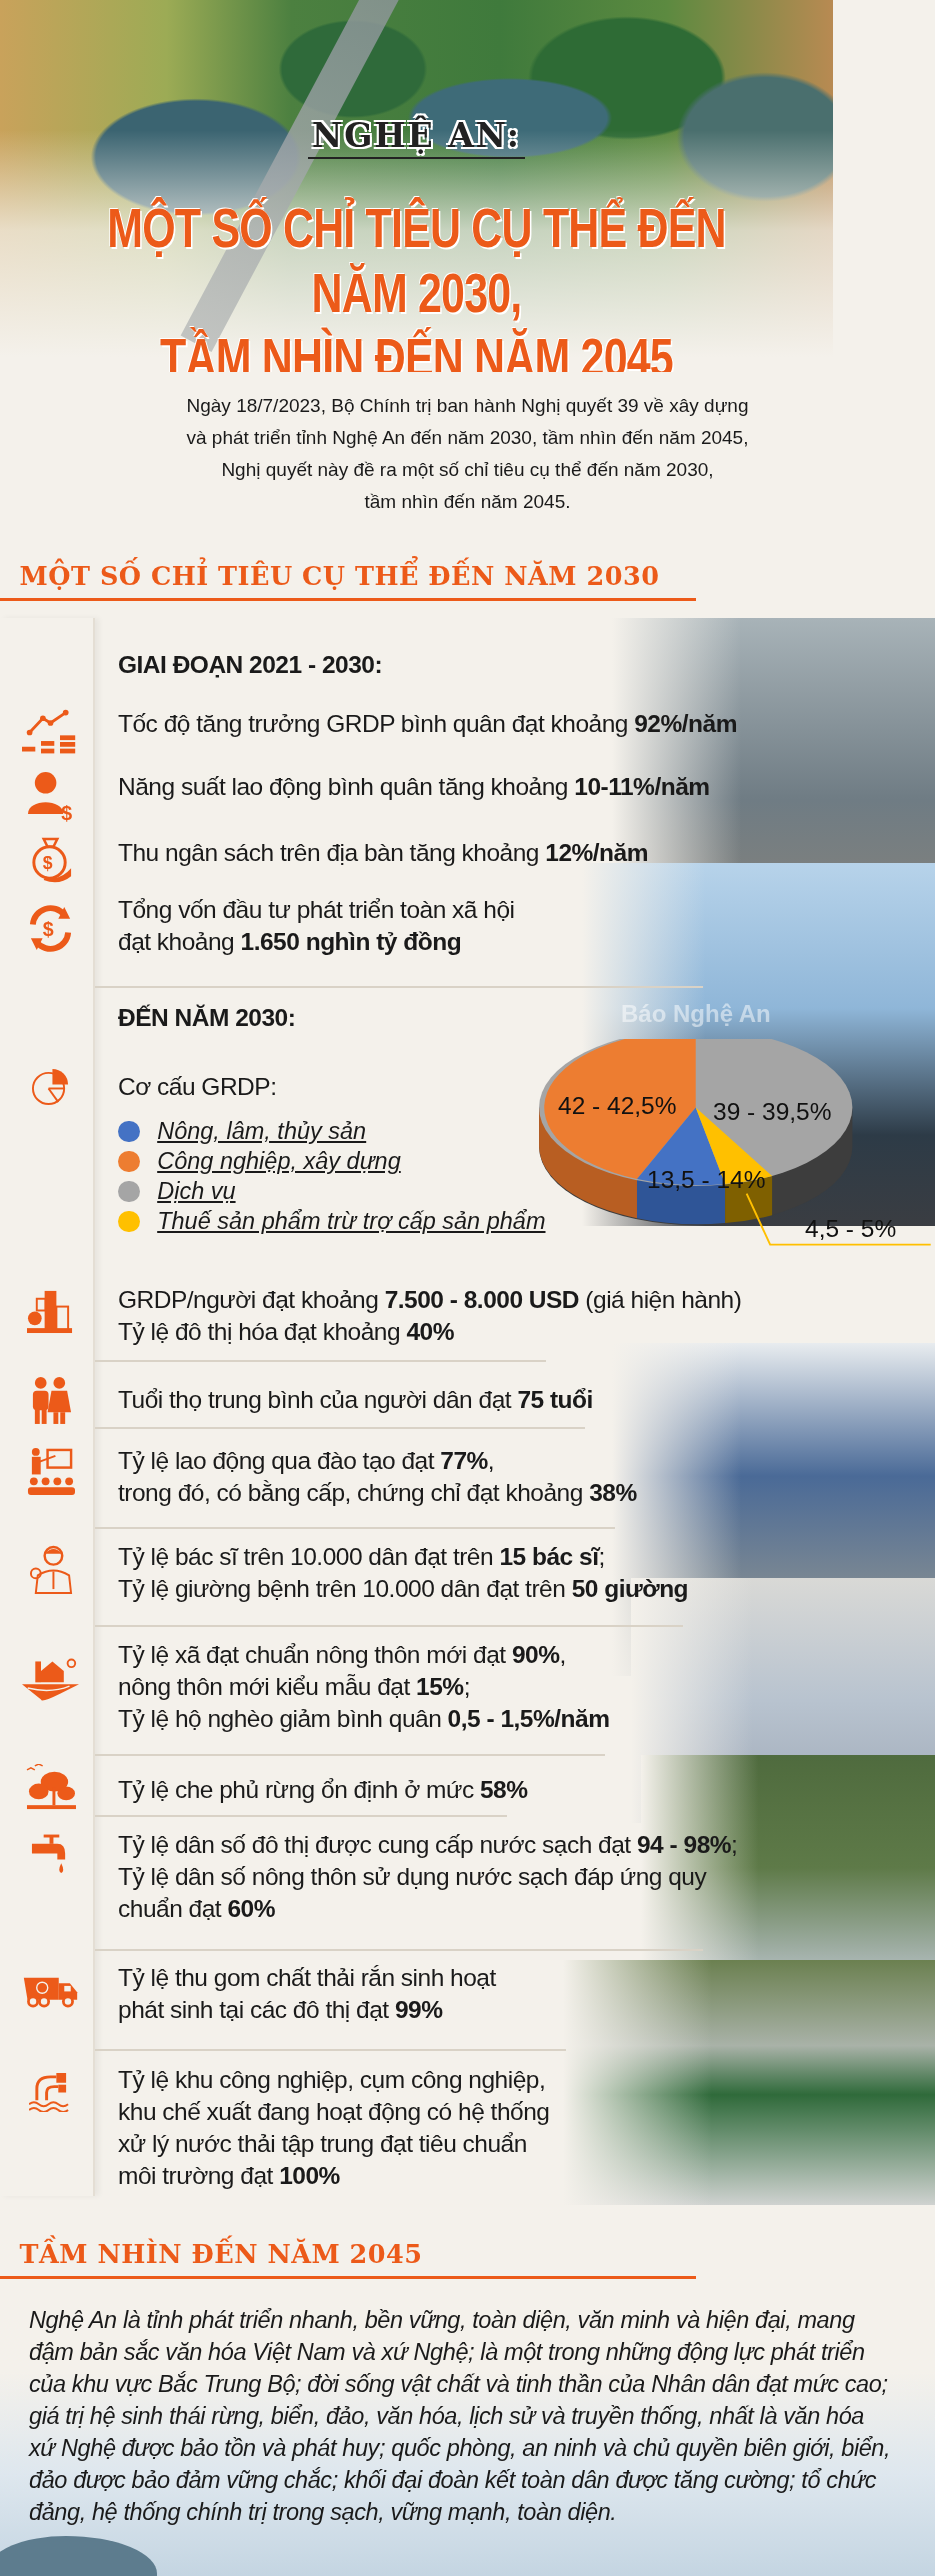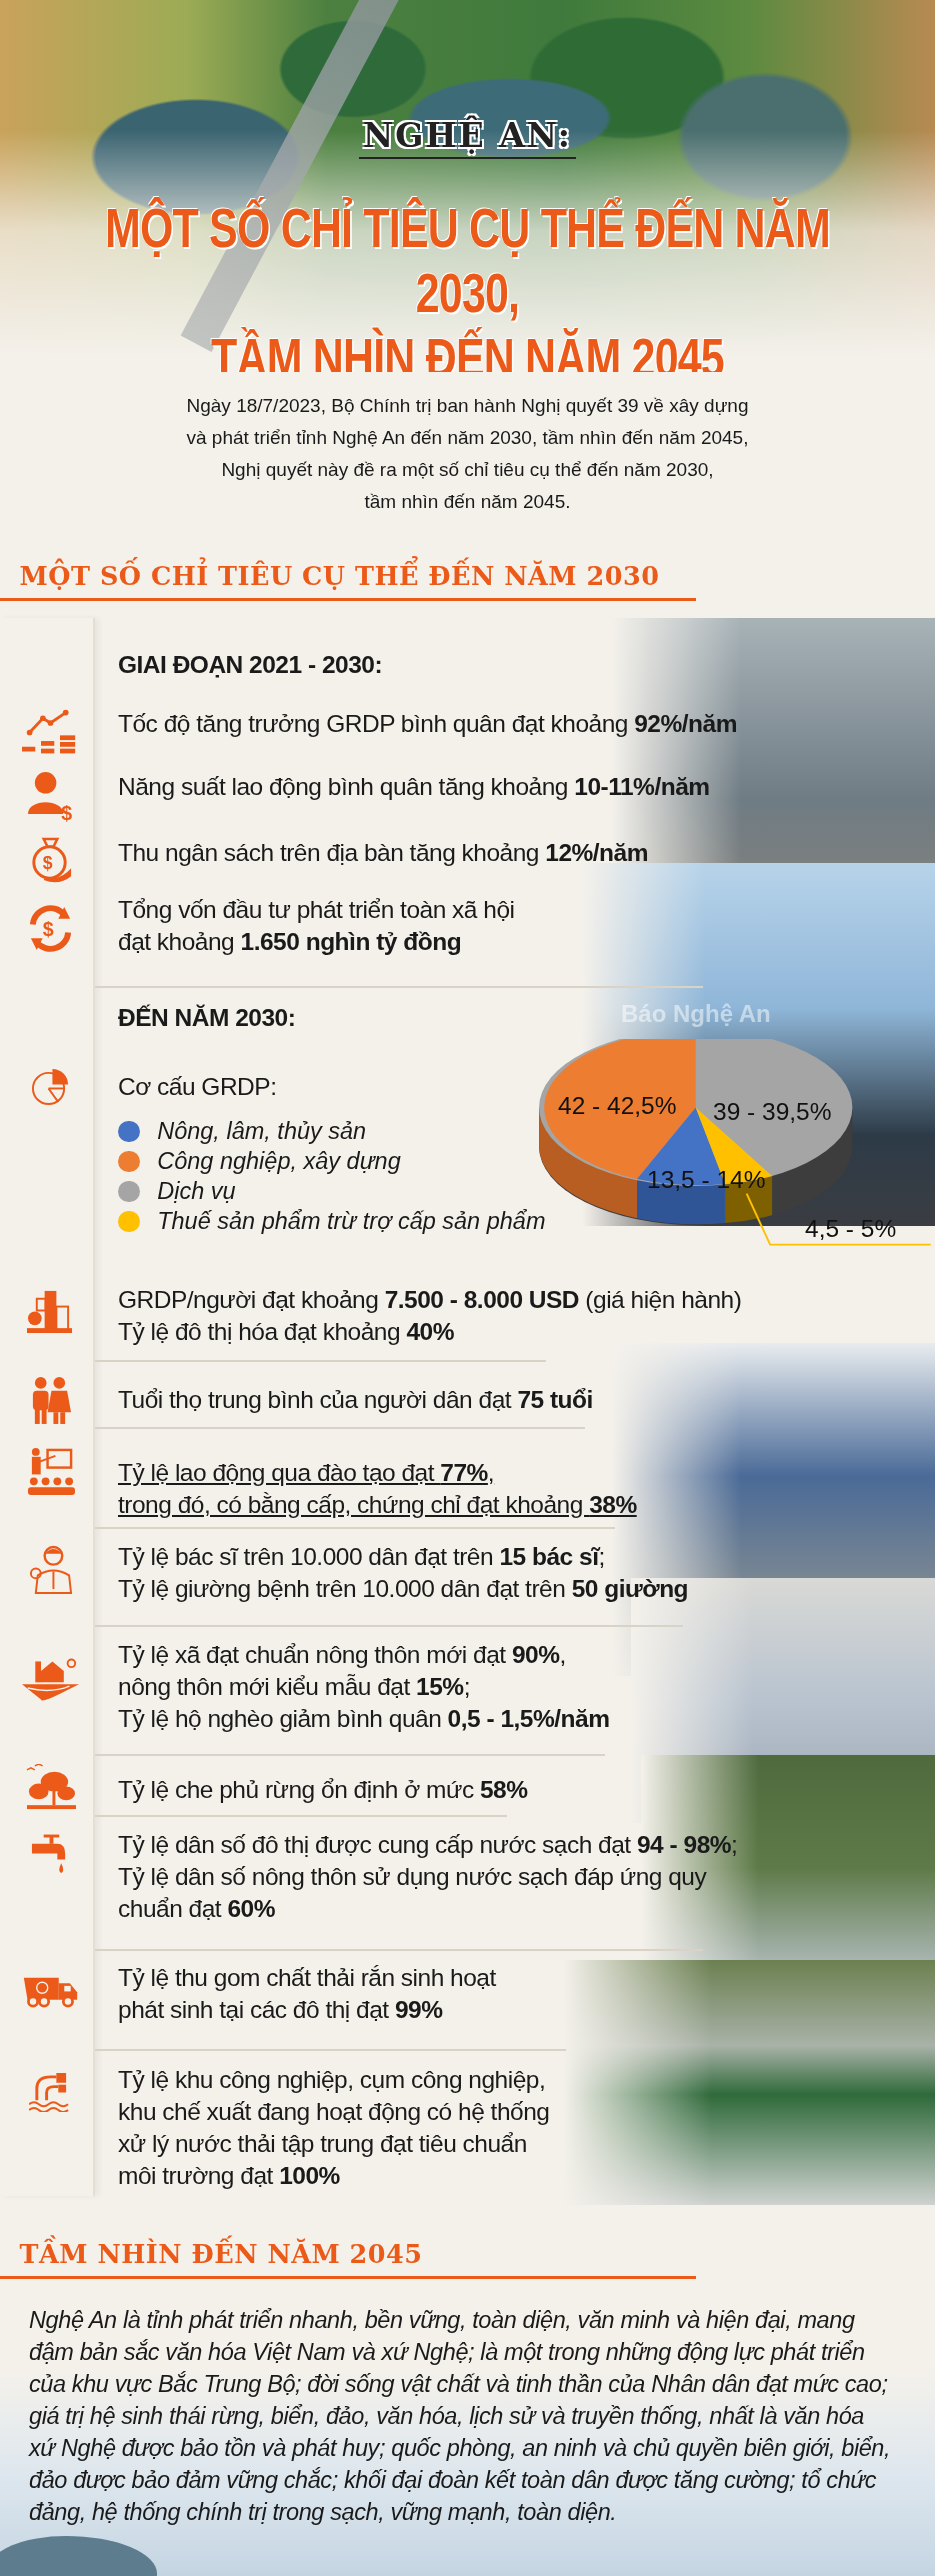--- a/index.html
+++ b/index.html
@@ -1,19 +1,19 @@
 <!DOCTYPE html>
 <html><head>
 <meta charset="utf-8">
 <style>
   * { box-sizing: border-box; margin: 0; padding: 0; }
   body { width: 935px; height: 2576px; background: #f4f1eb; font-family: "Liberation Sans", sans-serif; color: #1a1a1a; position: relative; overflow: hidden; }
 
   
-  .hero { position: absolute; left: 0; top: 0; width: 935px; height: 372px; overflow: hidden;
+  .hero { position: absolute; left: 0; top: 0; width: 833px; height: 372px; overflow: hidden;
     background:
       linear-gradient(180deg, rgba(244,241,235,0) 0%, rgba(244,241,235,0) 35%, rgba(244,241,235,0.75) 62%, #f4f1eb 96%),
       radial-gradient(ellipse 176px 69px at 510px 118px, #3e6b78 0%, #3e6b78 55%, transparent 58%),
       radial-gradient(ellipse 167px 93px at 196px 157px, #3b6471 0%, #3b6471 60%, transparent 63%),
       radial-gradient(ellipse 147px 108px at 765px 137px, #4a6f6e 0%, #4a6f6e 55%, transparent 60%),
       radial-gradient(ellipse 118px 78px at 353px 69px, #2f6a3a 0%, #2f6a3a 60%, transparent 63%),
       radial-gradient(ellipse 157px 98px at 627px 78px, #2e6b35 0%, #2e6b35 60%, transparent 63%),
       linear-gradient(90deg, #c9a25b 0%, #9cab55 20%, #4c8040 35%, #3f7a3c 60%, #5c8a40 80%, #b88a52 100%);
   }
   .hero .road { position: absolute; left: 372px; top: -19.6px; width: 35px; height: 412px; background: linear-gradient(#8e959b, #b6b9b8); transform: rotate(28deg); transform-origin: top; opacity: .8; }
@@ -57,21 +57,21 @@
   
   .subhead { position: absolute; left: 118px; font-size: 24.5px; font-weight: bold; color: #1a1a1a; letter-spacing: -0.5px; }
   .row { position: absolute; left: 0; width: 935px; }
   .row .ico { position: absolute; left: 21.6px; width: 57px; height: 57px; display: flex; align-items: center; justify-content: center; }
   .row .txt { position: absolute; left: 118px; font-size: 24.5px; line-height: 32px; color: #1a1a1a; letter-spacing: -0.5px; }
   .row .txt b { font-weight: bold; }
   .divider { position: absolute; left: 95px; height: 2px; background: #d9d2c6; }
 
   
   .legend { position: absolute; left: 118px; top: 1117px; }
-  .legend-item { display: flex; align-items: center; height: 29px; margin-bottom: 1px; font-size: 23.5px; font-style: italic; color: #1a1a1a; }
+  .legend-item { display: flex; align-items: center; height: 29px; margin-bottom: 1px; font-size: 23.5px; font-style: italic; color: #1a1a1a; text-decoration: underline; }
   .legend-item .dot { width: 21.6px; height: 21.6px; border-radius: 50%; margin-right: 17.6px; flex: none; }
   .pie-wrap { position: absolute; left: 529px; top: 1039px; width: 402px; height: 235px; }
   .pie-label { position: absolute; font-size: 24.5px; color: #111; }
 
   
   .vision-text { position: absolute; left: 29px; width: 882px; top: 2304px; font-size: 23.5px; line-height: 32px; font-style: italic; color: #1a1a1a; letter-spacing: -0.4px; }
   .bottom-bg { position: absolute; left: 0; top: 2372px; width: 935px; height: 204px;
       background: linear-gradient(180deg, rgba(244,241,235,1) 0%, rgba(222,231,238,1) 50%, #c4d5e2 100%); }
   .bottom-bg .hill { position: absolute; left: -9.8px; bottom: -29px; width: 167px; height: 69px; border-radius: 50% 60% 0 0; background: #5d7c8e; }
 </style>
@@ -274,21 +274,21 @@
         <rect x="6" y="11" width="9" height="18" fill="#ec5a19"></rect>
         <rect x="22" y="4" width="24" height="18" fill="none" stroke="#ec5a19" stroke-width="2.5"></rect>
         <line x1="14" y1="16" x2="30" y2="10" stroke="#ec5a19" stroke-width="2"></line>
         <circle cx="8" cy="36" r="4" fill="#ec5a19"></circle>
         <circle cx="20" cy="36" r="4" fill="#ec5a19"></circle>
         <circle cx="32" cy="36" r="4" fill="#ec5a19"></circle>
         <circle cx="44" cy="36" r="4" fill="#ec5a19"></circle>
         <rect x="2" y="42" width="48" height="8" rx="3" fill="#ec5a19"></rect>
       </svg>
   </div>
-  <div class="txt" style="top:14px;text-decoration:underline;">
+  <div class="txt" style="top:2px;">
     <div><span>Tỷ lệ lao động qua đào tạo đạt </span><b>77%</b><span>,</span></div>
     <div><span>trong đó, có bằng cấp, chứng chỉ đạt khoảng </span><b>38%</b></div>
   </div>
 </div>
 <div class="divider" style="top:1527px;width:520px;"></div>
 
 <div class="row" style="top:1541px;">
   <div class="ico">
     <svg width="45" height="51" viewBox="0 0 46 52">
         <circle cx="26" cy="12" r="9" fill="none" stroke="#ec5a19" stroke-width="2.5"></circle>

